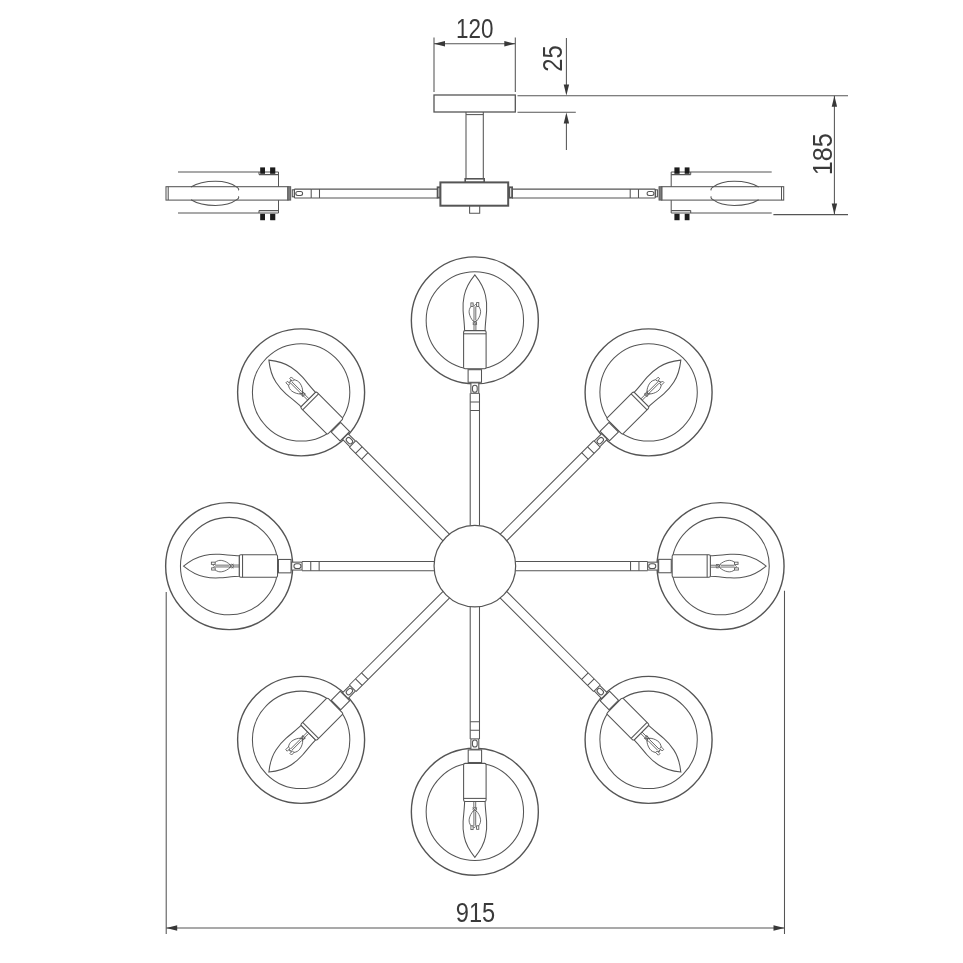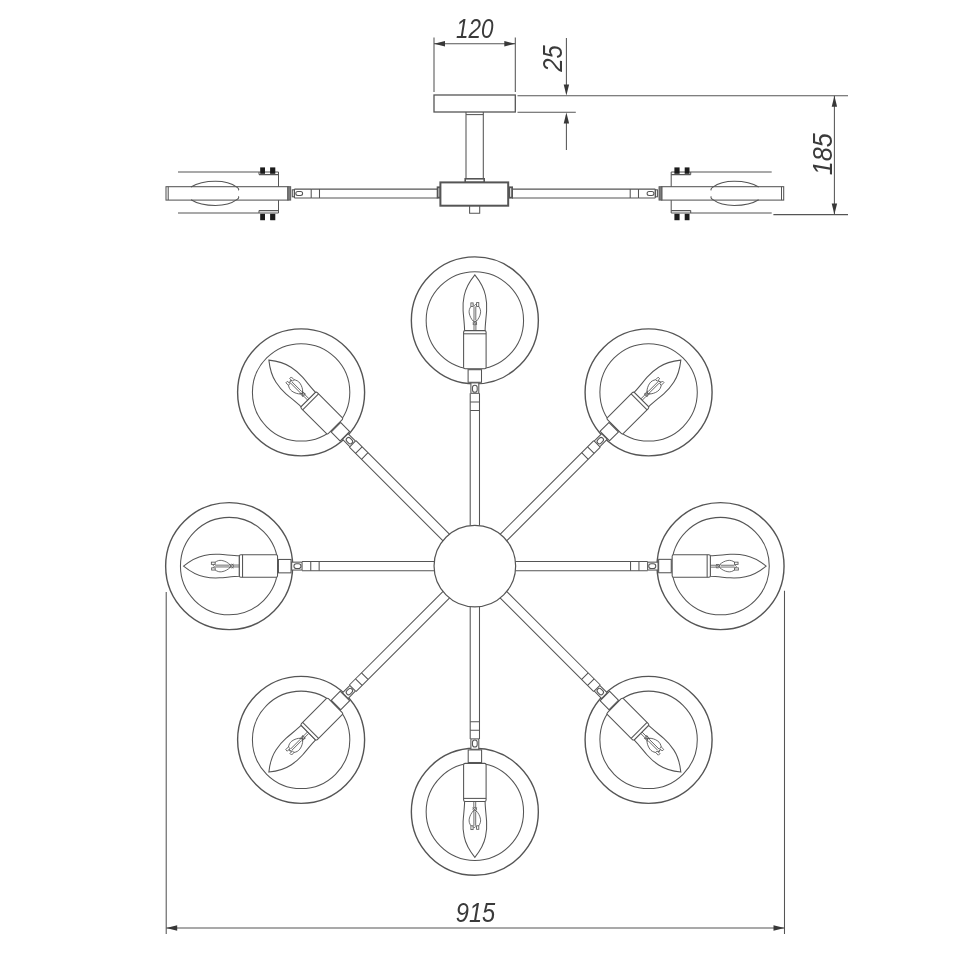--- a/index.html
+++ b/index.html
@@ -1,16 +1,16 @@
 <!DOCTYPE html>
 <html><head>
 <meta charset="utf-8">
 <style>
   html,body{margin:0;padding:0;background:#ffffff;}
-  .wrap{width:963px;height:963px;position:relative;background:#fff;overflow:hidden;font-style:italic;}
+  .wrap{width:963px;height:963px;position:relative;background:#fff;overflow:hidden;}
   text{font-family:"Liberation Sans",sans-serif;fill:#3a3a3a;}
 </style>
 </head>
 <body>
 <div class="wrap">
 <svg width="963" height="963" viewBox="0 0 963 963" xmlns="http://www.w3.org/2000/svg">
 <defs>
   <filter id="soft" x="-2%" y="-2%" width="104%" height="104%">
           <feGaussianBlur stdDeviation="0.5"></feGaussianBlur>
         </filter>

